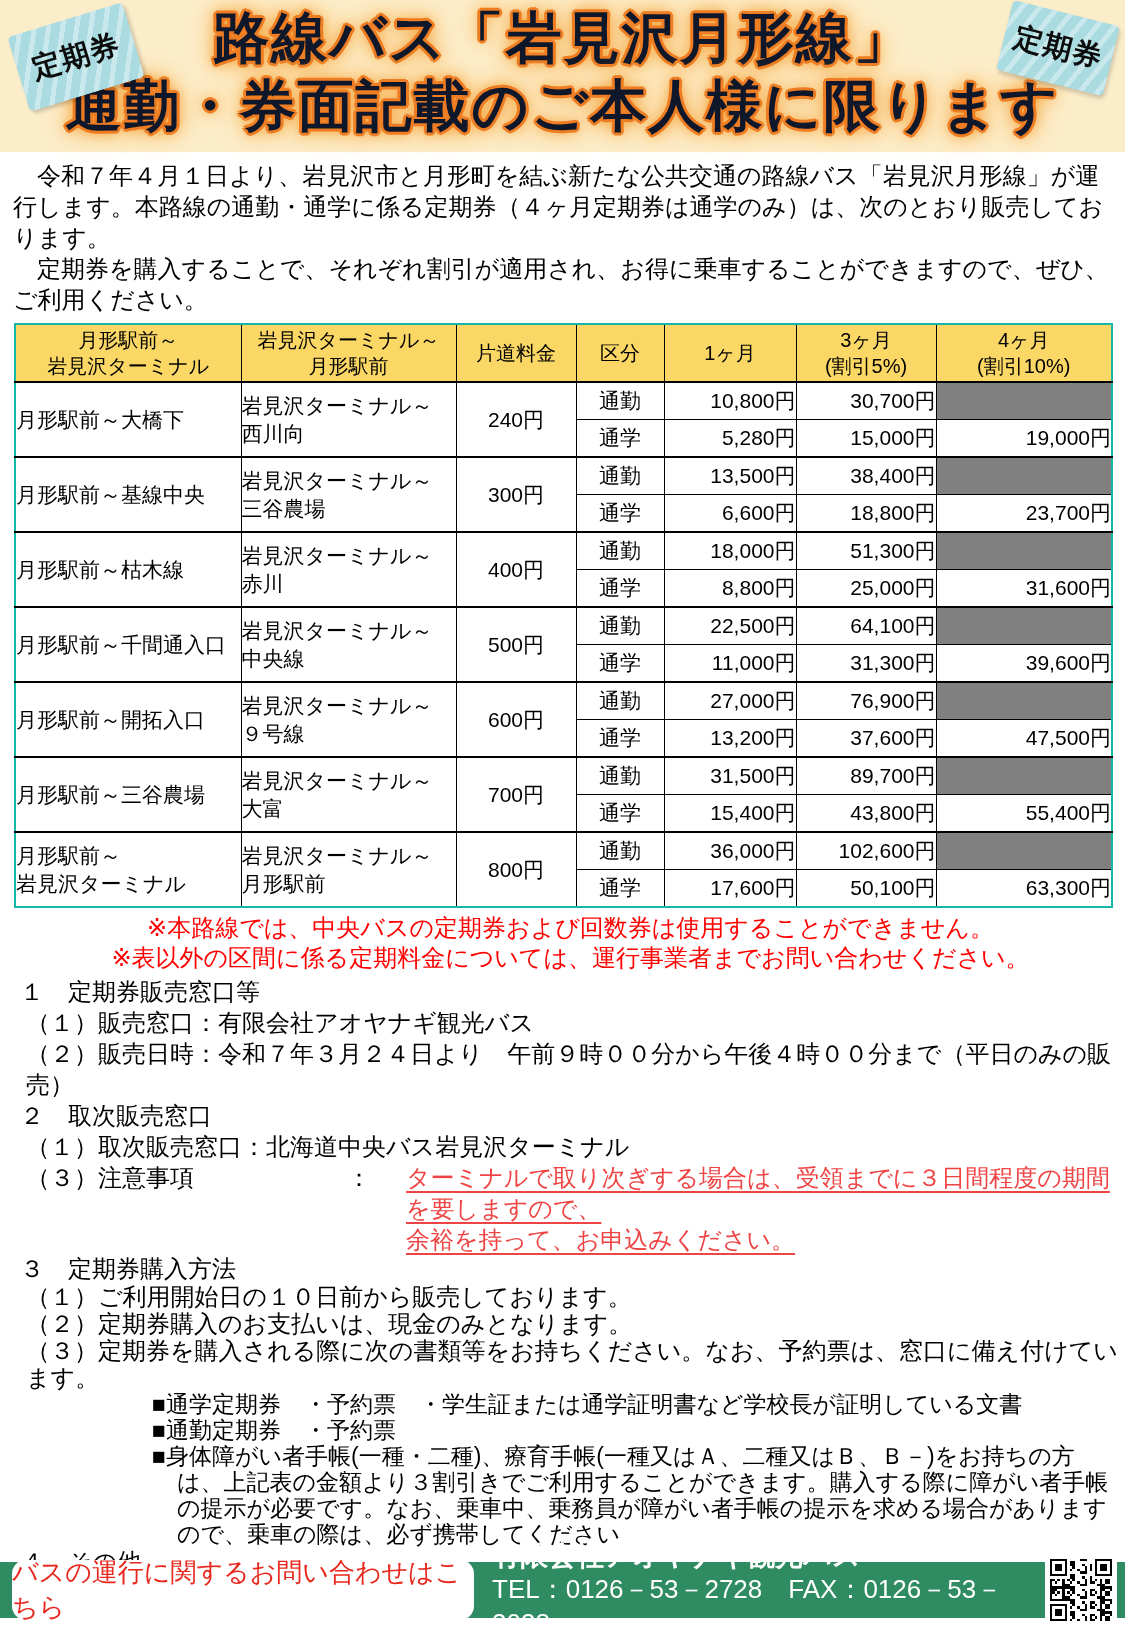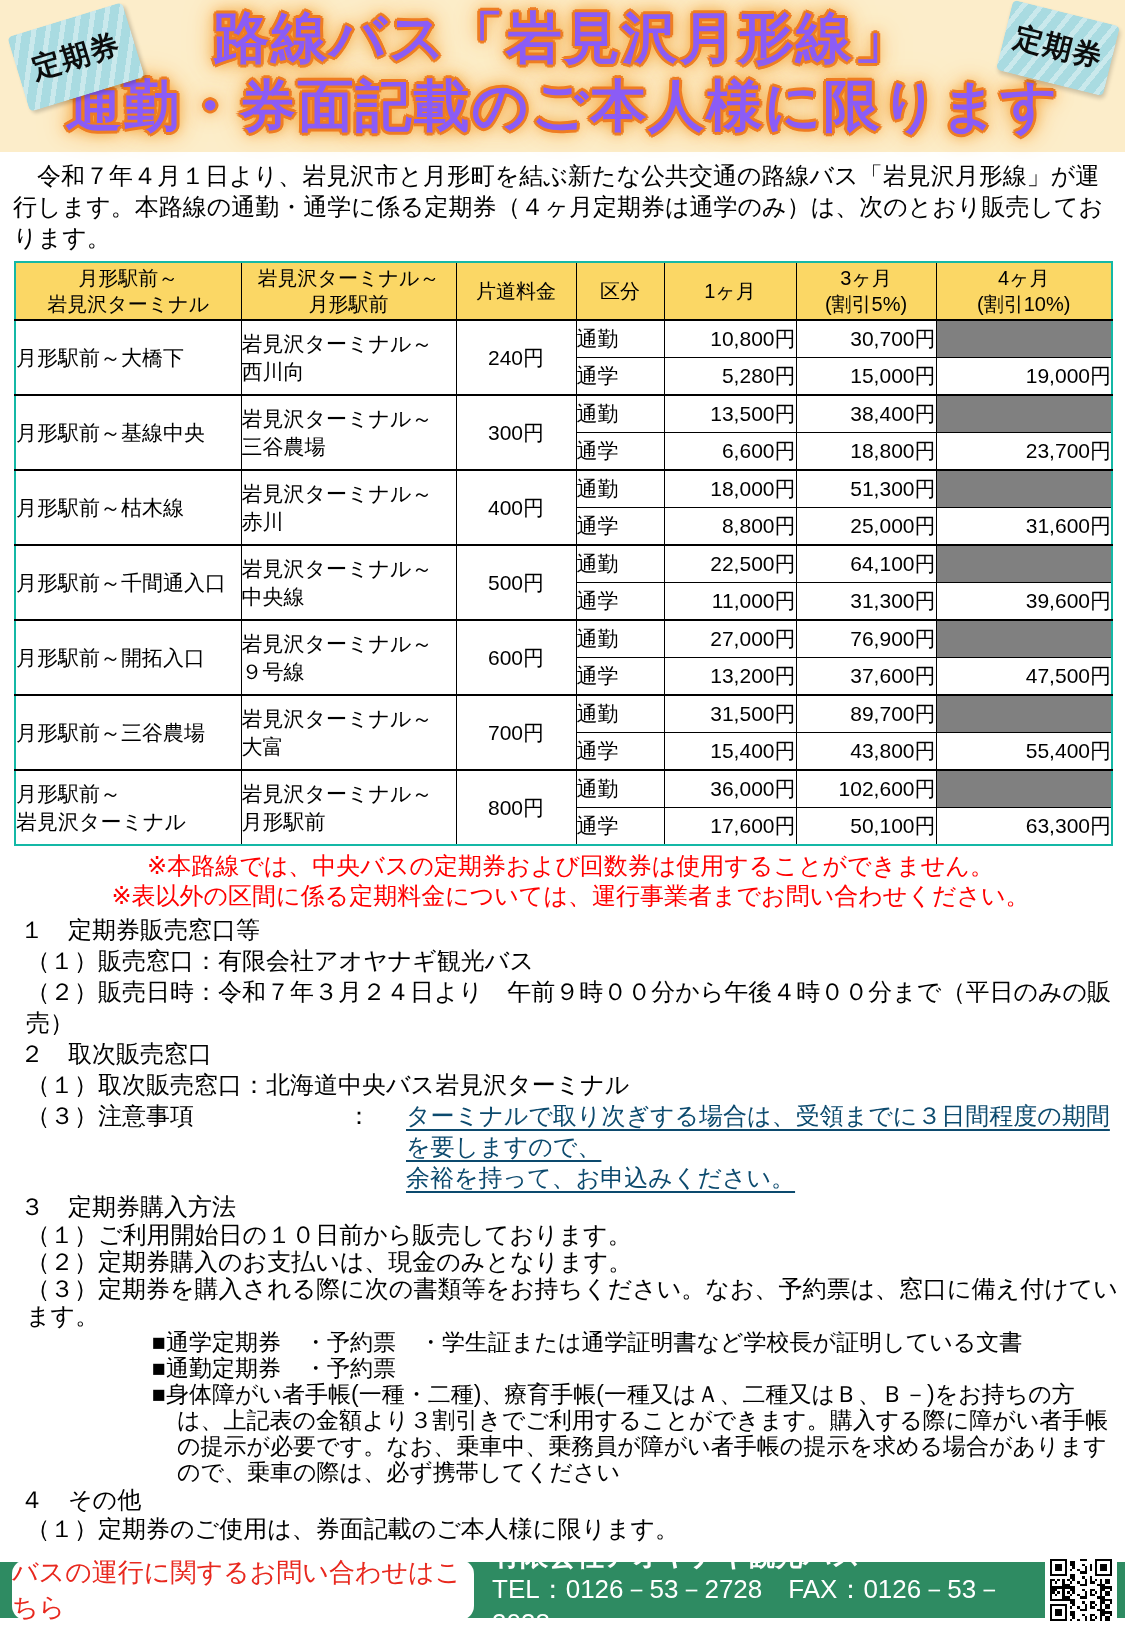--- a/index.html
+++ b/index.html
@@ -17,21 +17,21 @@
     height:152px;
     background:#fcedca;
     text-align:center;
     padding-top:4px;
     box-sizing:border-box;
   }
   .title-line{
     font-size:56px;
     font-weight:bold;
     line-height:1.22;
-    color:#8b5cf6;
+    color:#0f172a;
     letter-spacing:2px;
     text-shadow:
       -2px -2px 0 #ee7d23, 2px -2px 0 #ee7d23,
       -2px  2px 0 #ee7d23, 2px  2px 0 #ee7d23,
       -3px  0   0 #ee7d23, 3px  0   0 #ee7d23,
        0   -3px 0 #ee7d23, 0    3px 0 #ee7d23,
        0 0 12px #f5a033, 0 0 20px #f5a033, 0 0 30px #f8bd69;
   }
   .badge{
     position:absolute;
@@ -67,39 +67,39 @@
     font-size:20px;
     text-align:center;
     vertical-align:middle;
     white-space:pre-line;
     line-height:1.3;
     border-bottom:2px solid #000;
   }
   table.fare tr.g td{border-top:2px solid #000;}
   td.route{font-size:21px;text-align:left;padding-left:10px;white-space:pre-line;line-height:1.3;}
   td.fare-c{font-size:21px;text-align:center;}
-  td.div-c{font-size:21px;height:36px;}
+  td.div-c{font-size:21px;text-align:center;height:36px;}
   td.price{font-size:21px;text-align:right;padding-right:10px;height:36px;}
   td.gray{background:#808080;}
   
   .notes{margin:5px 0 0 16px;}
   .note-line{color:#ff0000;font-size:24px;line-height:30px;text-align:center;}
   
   .secs{margin-top:3px;}
   .sec-title{font-size:24px;margin-left:20px;line-height:31px;}
   .sec-item{font-size:24px;margin-left:26px;line-height:31px;}
   .sec3 .sec-title{line-height:28px;}
   .sec3 .sec-item{line-height:27px;}
   .sec4 .sec-title{line-height:30px;}
   .sec4 .sec-item{line-height:28px;}
   .note-row{display:flex;margin-left:26px;font-size:24px;line-height:31px;gap:35px;}
   .note-label{width:286px;flex:0 0 auto;}
   .note-sep{flex:0 0 auto;}
   .note-red{
-    color:#0c4a6e;
+    color:#ef4444;
     white-space:pre-line;
     text-decoration:underline;
     text-underline-offset:5px;
   }
   .bullet{
     font-size:23px;
     line-height:26px;
     margin-left:152px;
     padding-left:25px;
     text-indent:-25px;
@@ -146,20 +146,21 @@
     </div>
     <div class="badge badge-right">
       <span>定期券</span>
     </div>
     <div class="title-line">路線バス「岩見沢月形線」</div>
     <div class="title-line">通勤・券面記載のご本人様に限ります</div>
   </div>
 
   <div class="intro">
     <p>　令和７年４月１日より、岩見沢市と月形町を結ぶ新たな公共交通の路線バス「岩見沢月形線」が運行します。本路線の通勤・通学に係る定期券（４ヶ月定期券は通学のみ）は、次のとおり販売しております。</p>
+    <p>　定期券を購入することで、それぞれ割引が適用され、お得に乗車することができますので、ぜひ、ご利用ください。</p>
   </div>
 
   <table class="fare">
     <colgroup>
       <col style="width:226px">
         <col style="width:215px">
         <col style="width:120px">
       <col style="width:88px">
         <col style="width:132px">
         <col style="width:140px">

